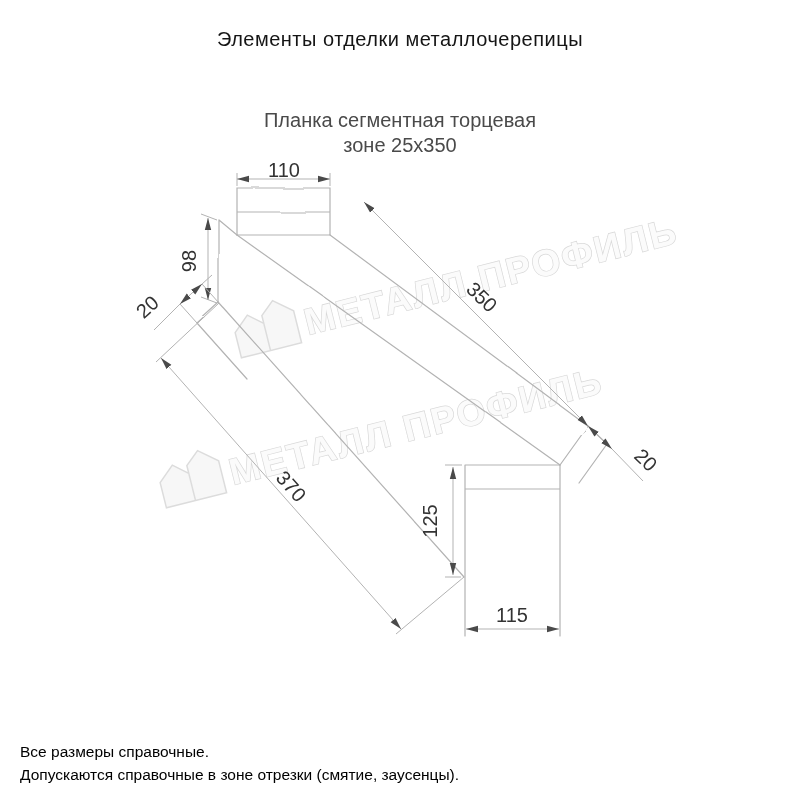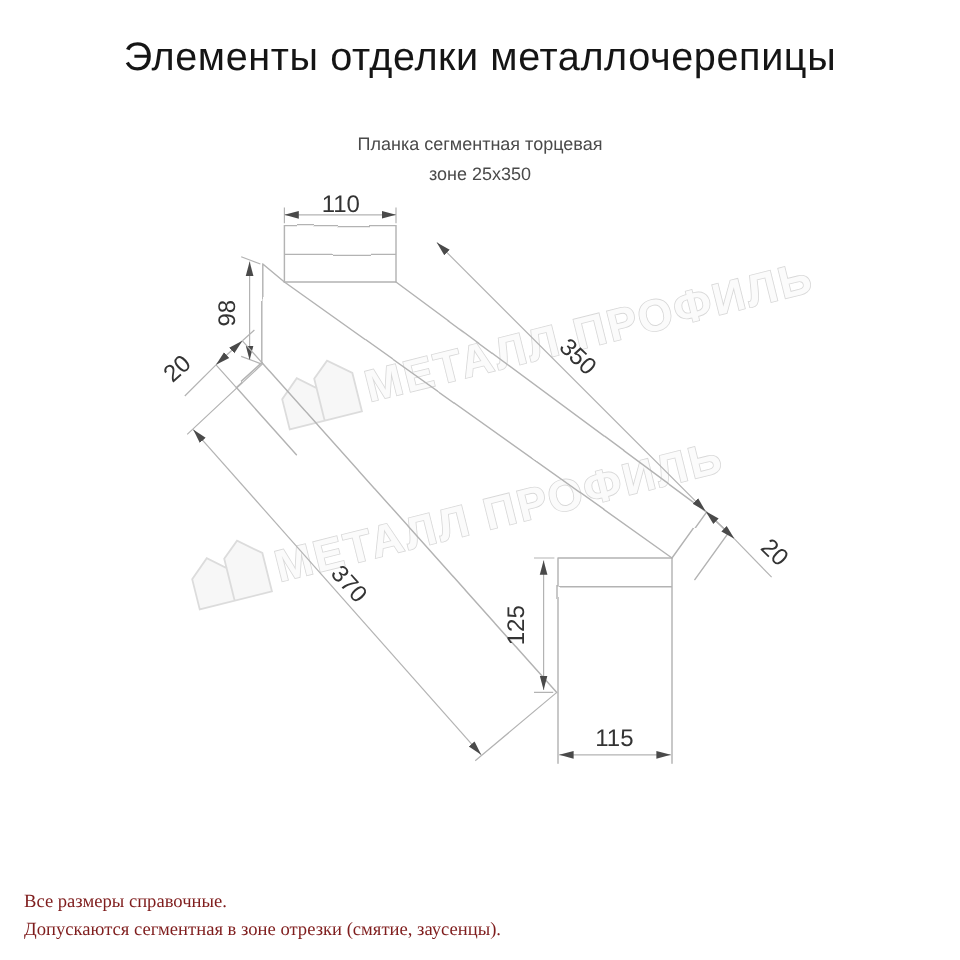--- a/index.html
+++ b/index.html
@@ -1,23 +1,23 @@
 <!DOCTYPE html>
 <html><head>
 <meta charset="utf-8">
 <style>
   html,body{margin:0;padding:0;background:#ffffff;}
   .page{position:relative;width:800px;height:800px;background:#fff;overflow:hidden;
         font-family:"Liberation Sans", sans-serif;}
   .title{position:absolute;top:28px;left:0;width:800px;text-align:center;
-         font-size:33px;color:#151515;letter-spacing:0.5px;}
+         font-size:20px;color:#151515;letter-spacing:0.5px;}
   .subtitle{position:absolute;top:108px;left:0;width:800px;text-align:center;
-            font-size:15px;color:#4a4a4a;line-height:25px;}
+            font-size:20px;color:#4a4a4a;line-height:25px;}
   .drawing{position:absolute;top:0;left:0;}
-  .footer{position:absolute;left:20px;top:740px;font-size:15.5px;color:#7f1d1d;line-height:23px;font-family:Liberation Serif, serif;}
+  .footer{position:absolute;left:20px;top:740px;font-size:15.5px;color:#000000;line-height:23px;}
   .dimtext{font-size:20px;fill:#333333;}
   .outline{stroke:#b3b3b3;stroke-width:1.2;fill:none;stroke-linecap:round;}
   .thin{stroke:#b3b3b3;stroke-width:1;fill:none;}
   .wm-text{font-size:37px;font-weight:bold;letter-spacing:2px;fill:#fbfbfb;stroke:#d8d8d8;stroke-width:1.4;paint-order:stroke;}
   .wm-logo{fill:#f7f7f7;stroke:#dcdcdc;stroke-width:1.5;}
 </style>
 </head>
 <body>
 
 <div class="page">
@@ -98,16 +98,16 @@
       <text class="dimtext" transform="translate(477,302) rotate(44)">350</text>
       <text class="dimtext" transform="translate(641,465) rotate(44)">20</text>
       <text class="dimtext" transform="translate(286,491) rotate(48)">370</text>
       <text class="dimtext" transform="translate(437,521) rotate(-90)">125</text>
       <text class="dimtext" transform="translate(512,622)">115</text>
     </g>
   </svg>
 
   <div class="footer">
     <div>Все размеры справочные.</div>
-    <div>Допускаются сегментная в зоне отрезки (смятие, заусенцы).</div>
+    <div>Допускаются справочные в зоне отрезки (смятие, заусенцы).</div>
   </div>
 
 </div>
 
 </body></html>

